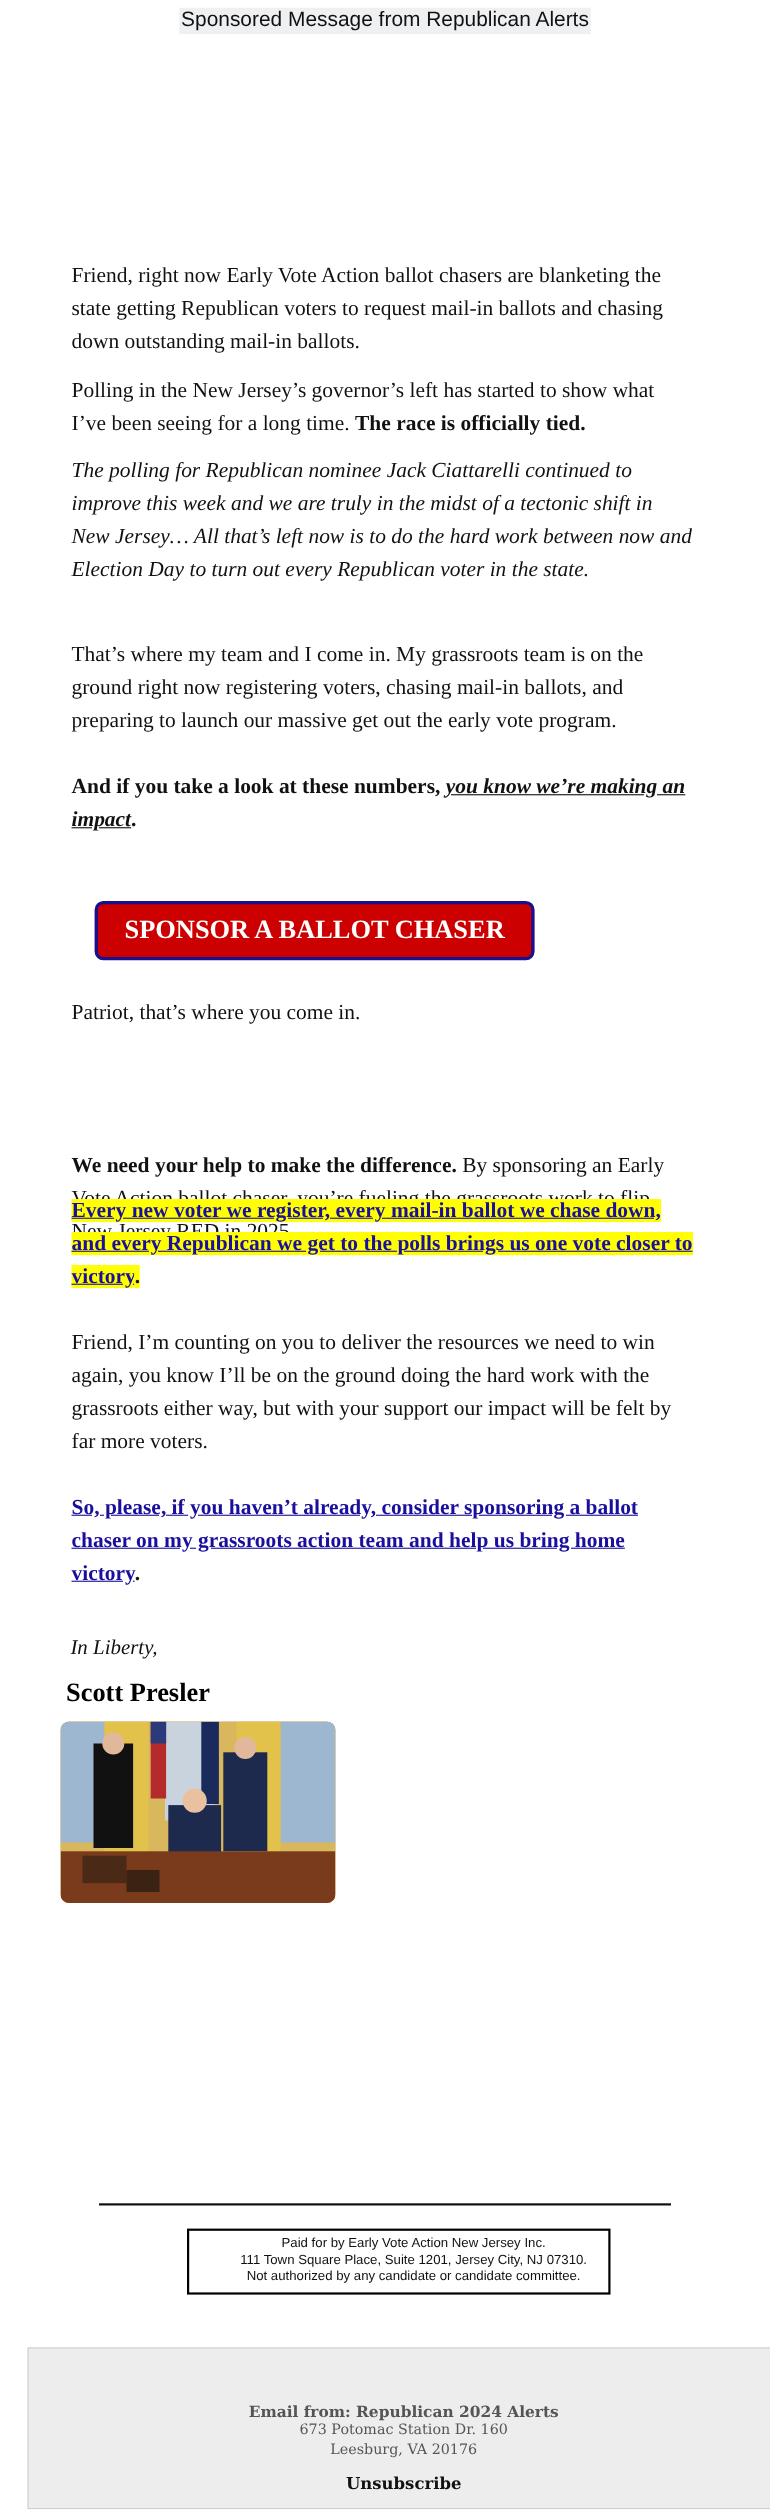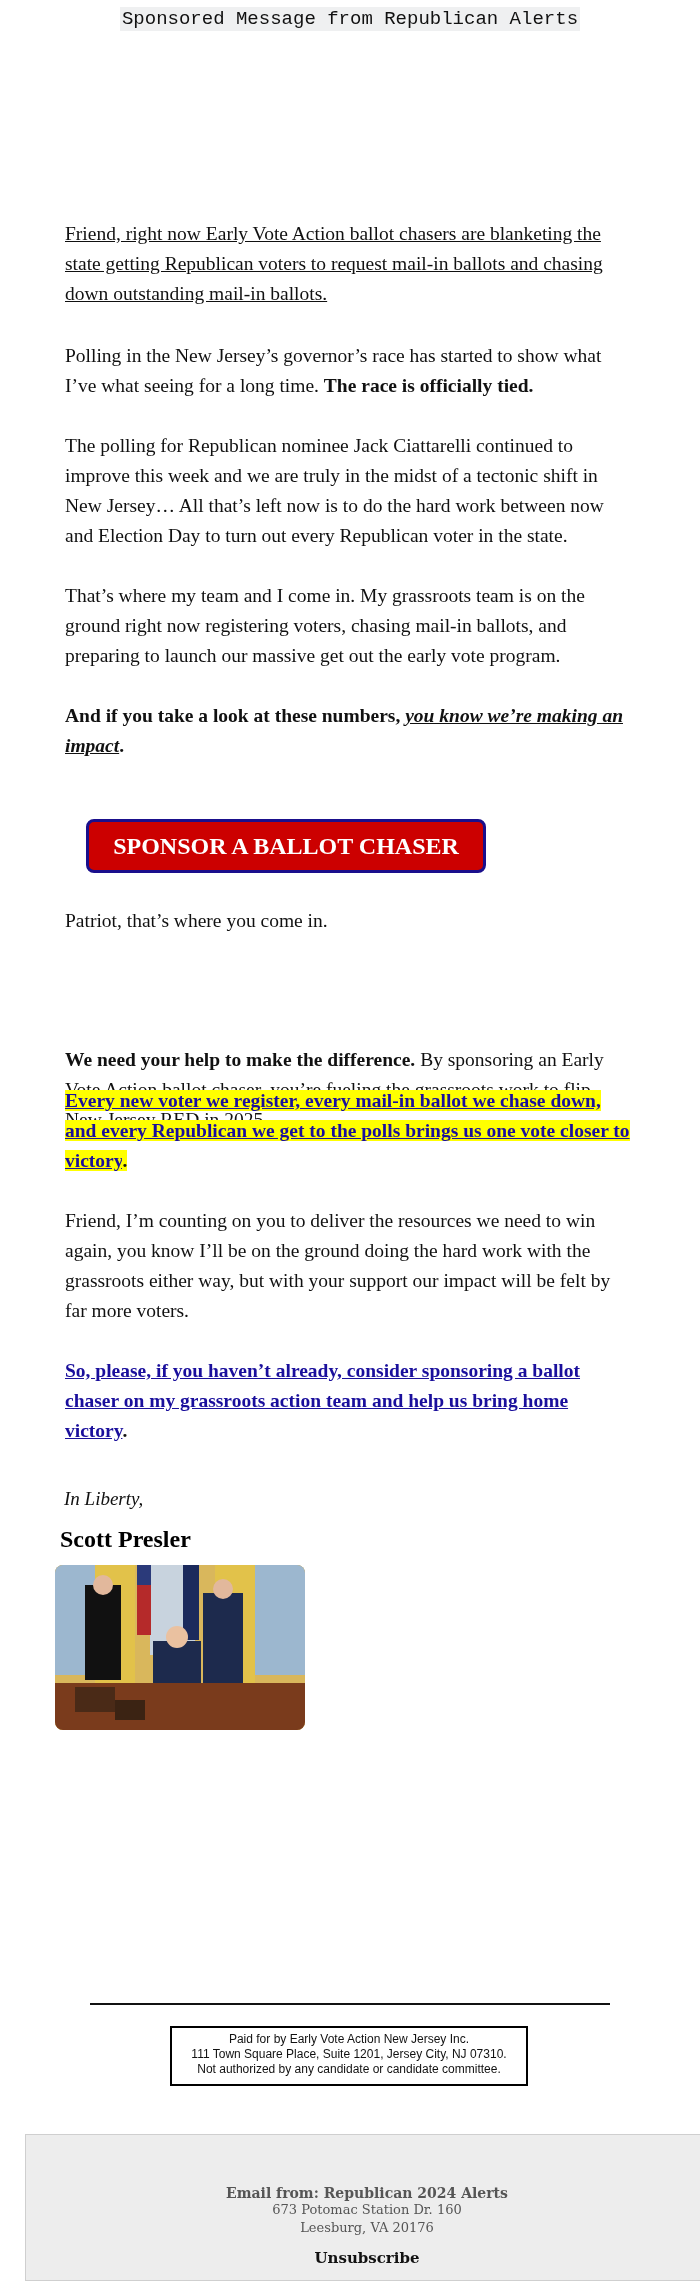--- a/index.html
+++ b/index.html
@@ -1,49 +1,49 @@
 <!DOCTYPE html>
 <html><head>
 <meta charset="utf-8">
 <style>
   html, body { margin:0; padding:0; background:#ffffff; }
   body { width:700px; height:2290px; position:relative; overflow:hidden; font-family:"Liberation Serif", serif; color:#111; }
   .sponsor-banner { position:absolute; top:7px; left:0; width:700px; text-align:center; }
-  .sponsor-banner span { display:inline-block; background:#eff0f1; font-family:Liberation Mono, monospace; font-size:19px; padding:1px 2px; color:#111; }
+  .sponsor-banner span { display:inline-block; background:#eff0f1; font-family:Liberation Sans, sans-serif; font-size:19px; padding:1px 2px; color:#111; }
   .body-text { position:absolute; left:65px; width:565px; font-size:19.5px; line-height:30px; margin:0; }
   .bold { font-weight:bold; }
   .impact { font-weight:bold; font-style:italic; text-decoration:underline; }
   .cta-wrap { position:absolute; top:819px; left:0; width:572px; text-align:center; }
   .cta-button { display:inline-block; width:394px; height:48px; line-height:48px; background:#cc0000; border:3px solid #1a0f8c; border-radius:8px; color:#fff; font-weight:bold; font-size:24px; font-family:"Liberation Serif", serif; cursor:pointer; text-decoration:none; }
   .link-blue { color:#1a0f9c; font-weight:bold; text-decoration:underline; }
   .hl { background:#ffff00; }
   .signoff { position:absolute; left:64px; top:1488px; font-style:italic; font-size:19px; margin:0; }
   .signer { position:absolute; left:60px; top:1526px; font-size:24px; font-weight:bold; color:#000000; margin:0; }
   .photo { position:absolute; left:55px; top:1565px; width:250px; height:165px; border-radius:8px; overflow:hidden; background:#c7a26a; }
   .divider { position:absolute; top:2003px; left:90px; width:520px; height:2px; background:#111; }
-  .disclaimer { position:absolute; top:2026px; left:170px; width:354px; height:52px; border:2px solid #000; text-align:center; font-family:"Liberation Sans", sans-serif; font-size:12px; line-height:15px; padding-top:4px; color:#111; }
+  .disclaimer { position:absolute; top:2026px; left:170px; width:354px; height:52px; border:2px solid #000; text-align:center; font-family:"Liberation Sans", sans-serif; font-size:12px; line-height:15px; padding-top:4px; color:#111;padding-left:27px; }
   .footer { position:absolute; top:2134px; left:8px; width:682px; height:145px; background:#ededed; border:1px solid #cfcfcf; text-align:center; font-family:"DejaVu Serif", serif;margin-left:17px; }
   .footer .from { margin-top:50px; font-weight:bold; font-size:14px; color:#555; }
   .footer .addr { font-size:13px; color:#555; line-height:18px; }
   .footer .unsub { margin-top:12px; font-weight:bold; font-size:15px; color:#111; cursor:pointer; display:inline-block; }
 </style>
 </head>
 <body>
 
 <div class="sponsor-banner">
   <span>Sponsored Message from Republican Alerts</span>
 </div>
 
-<p class="body-text" style="top:219px;text-decoration:underline;">Friend, right now Early Vote Action ballot chasers are blanketing the state getting Republican voters to request mail-in ballots and chasing down outstanding mail-in ballots.</p>
+<p class="body-text" style="top:236px;">Friend, right now Early Vote Action ballot chasers are blanketing the state getting Republican voters to request mail-in ballots and chasing down outstanding mail-in ballots.</p>
 
 <p class="body-text" style="top:341px;">
-  <span>Polling in the New Jersey’s governor’s race has started to show what I’ve what seeing for a long time. </span><span class="bold">The race is officially tied.</span>
+  <span>Polling in the New Jersey’s governor’s left has started to show what I’ve been seeing for a long time. </span><span class="bold">The race is officially tied.</span>
 </p>
 
-<p class="body-text" style="top:431px;">The polling for Republican nominee Jack Ciattarelli continued to improve this week and we are truly in the midst of a tectonic shift in New Jersey… All that’s left now is to do the hard work between now and Election Day to turn out every Republican voter in the state.</p>
+<p class="body-text" style="top:414px;font-style:italic;">The polling for Republican nominee Jack Ciattarelli continued to improve this week and we are truly in the midst of a tectonic shift in New Jersey… All that’s left now is to do the hard work between now and Election Day to turn out every Republican voter in the state.</p>
 
 <p class="body-text" style="top:581px;">That’s where my team and I come in. My grassroots team is on the ground right now registering voters, chasing mail-in ballots, and preparing to launch our massive get out the early vote program.</p>
 
 <p class="body-text" style="top:701px;">
   <span class="bold">And if you take a look at these numbers, </span><a class="impact" style="color:#111;">you know we’re making an impact</a><span class="bold">.</span>
 </p>
 
 <div class="cta-wrap">
   <a class="cta-button">SPONSOR A BALLOT CHASER</a>
 </div>

